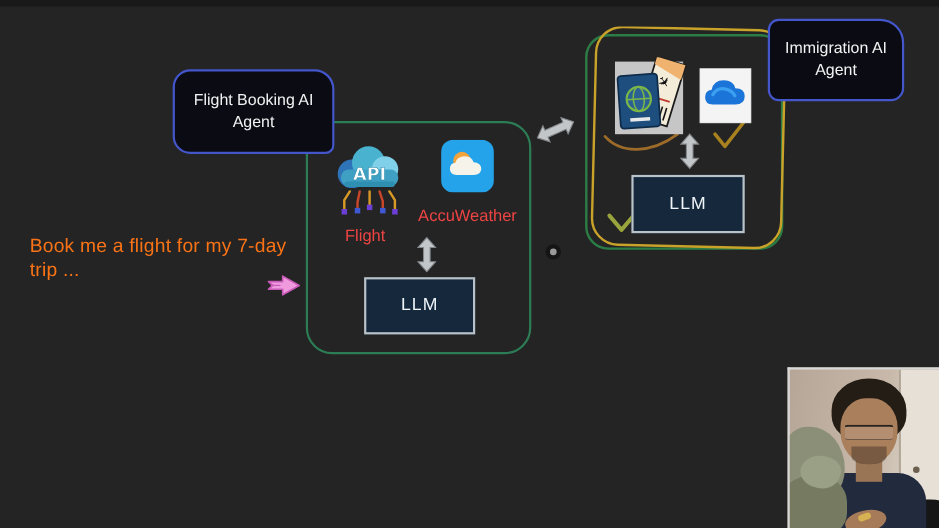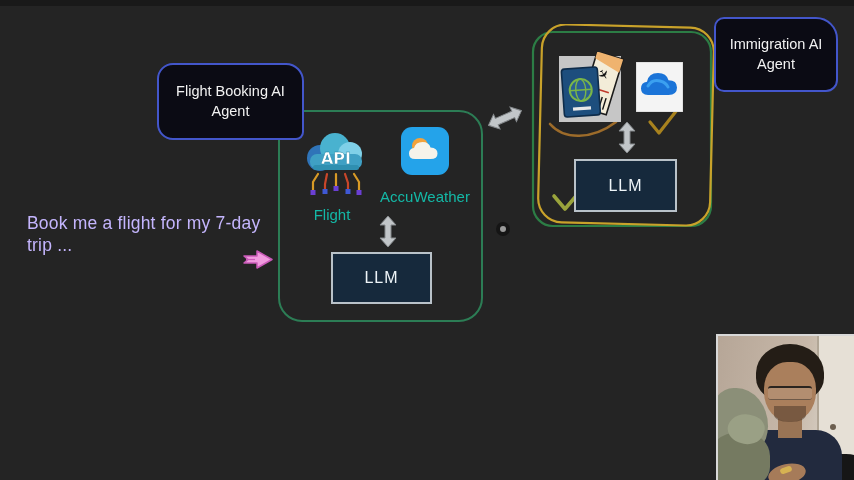--- a/index.html
+++ b/index.html
@@ -5,41 +5,41 @@
   html,body{margin:0;padding:0;background:#000;}
   .stage{
     position:relative;width:854px;height:480px;overflow:hidden;
     background:#242424;font-family:"Liberation Sans",sans-serif;
   }
   .abs{position:absolute;}
   .letterbox{left:0;top:0;width:854px;height:6px;background:#191919;}
 
   
   .prompt{
-    left:27px;top:212px;width:250px;color:#c4b5fd;
+    left:27px;top:212px;width:250px;color:#f97316;
     font-size:17.5px;line-height:1.28;letter-spacing:.2px;
   }
 
   
   .agent-label{
     box-sizing:border-box;background:#0b0b14;border:2.5px solid #4356cb;
     color:#f2f2f2;font-size:14.5px;line-height:1.35;text-align:center;
     display:flex;align-items:center;justify-content:center;padding:6px 10px;
     z-index:6;
   }
   .agent-label.flight{left:157px;top:63px;width:147px;height:77px;border-radius:16px 18px 8px 16px;}
-  .agent-label.immigration{left:714px;top:17px;width:124px;height:75px;border-radius:10px 22px 12px 10px;}
+  .agent-label.immigration{left:698px;top:17px;width:124px;height:75px;border-radius:10px 22px 12px 10px;}
 
   
   .flight-box{
     box-sizing:border-box;left:278px;top:110px;width:205px;height:212px;
     border:2px solid #2c7d55;border-radius:24px;background:transparent;
   }
 
-  .tool-label{color:#14b8a6;font-size:15px;text-align:center;}
+  .tool-label{color:#ef4444;font-size:15px;text-align:center;}
   .expedia-label{left:292px;top:206px;width:80px;}
   .accuweather-label{left:375px;top:188px;width:100px;}
 
   
   .llm-box{
     box-sizing:border-box;background:#16293c;border:2px solid #b9c2c9;
     display:flex;align-items:center;justify-content:center;
     color:#eef4f8;font-size:16px;letter-spacing:1px;z-index:5;
   }
   .llm-flight{left:331px;top:252px;width:101px;height:52px;}

